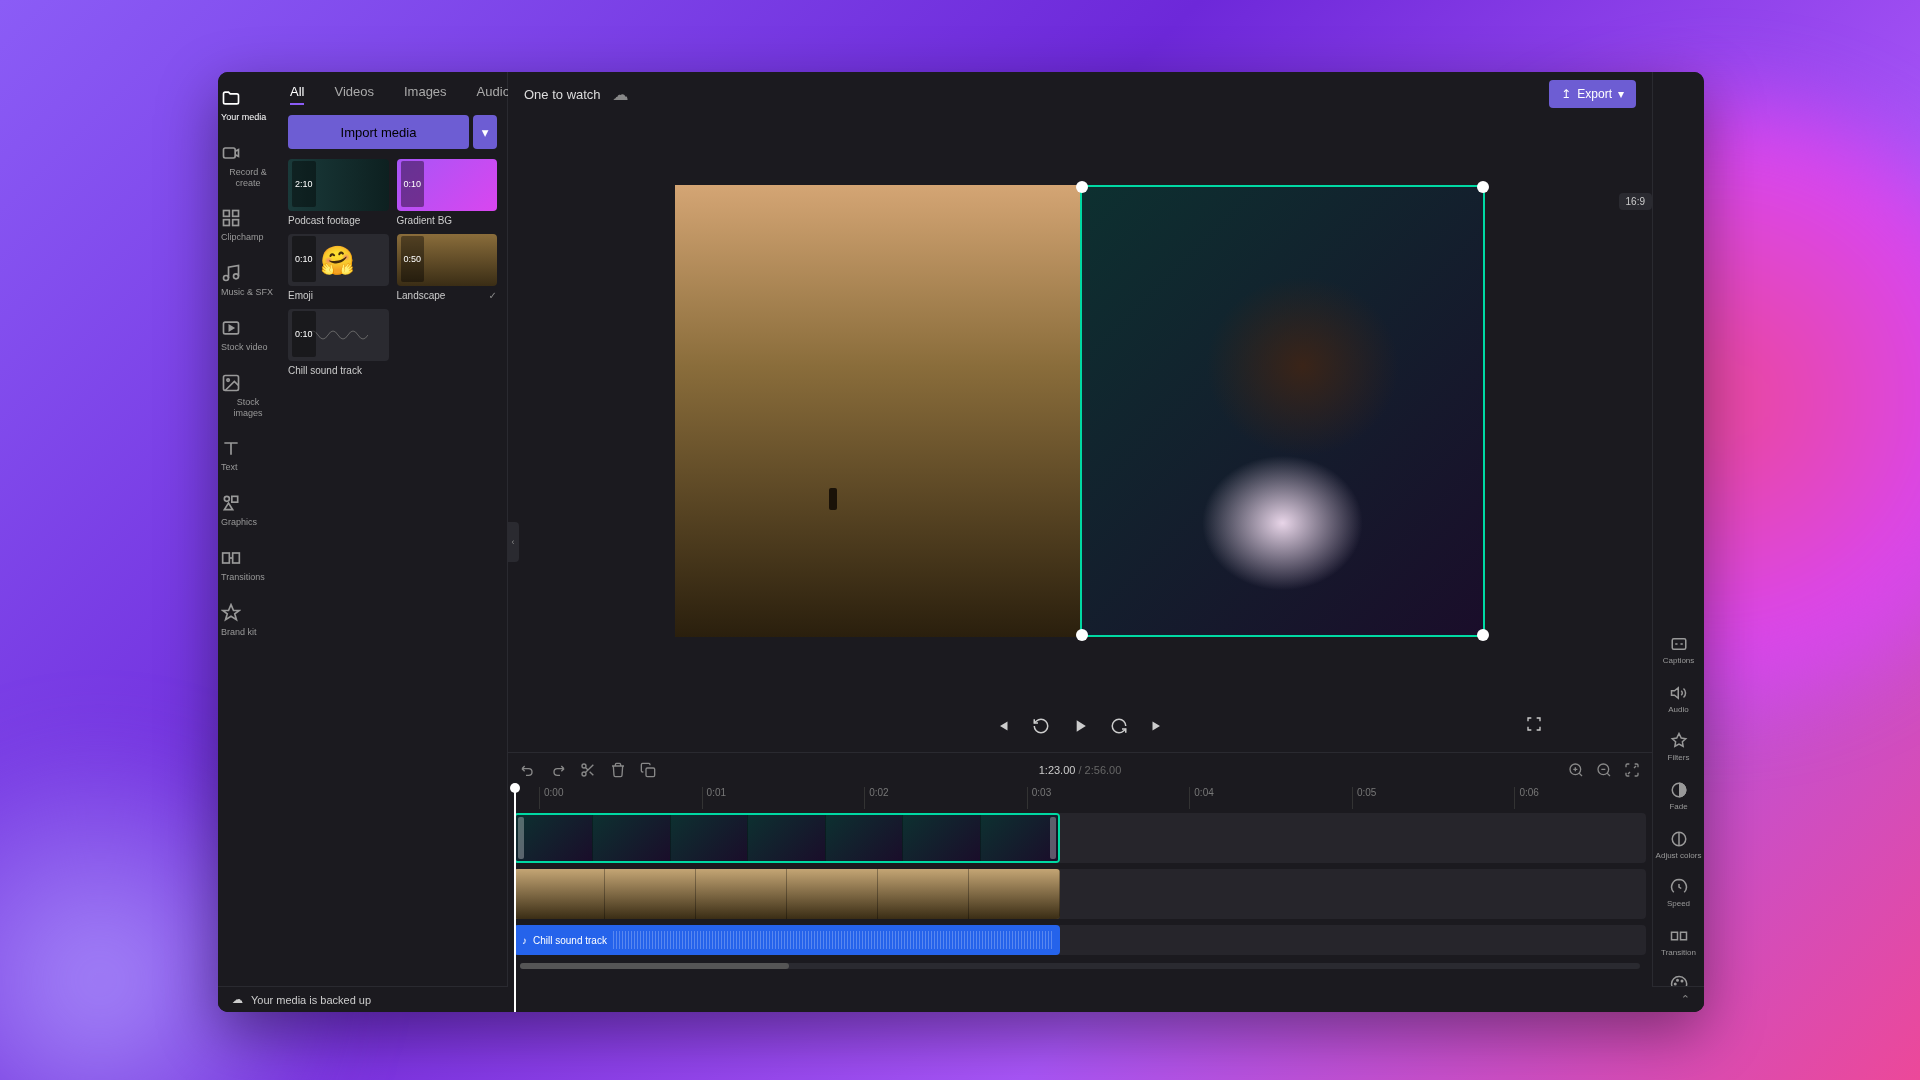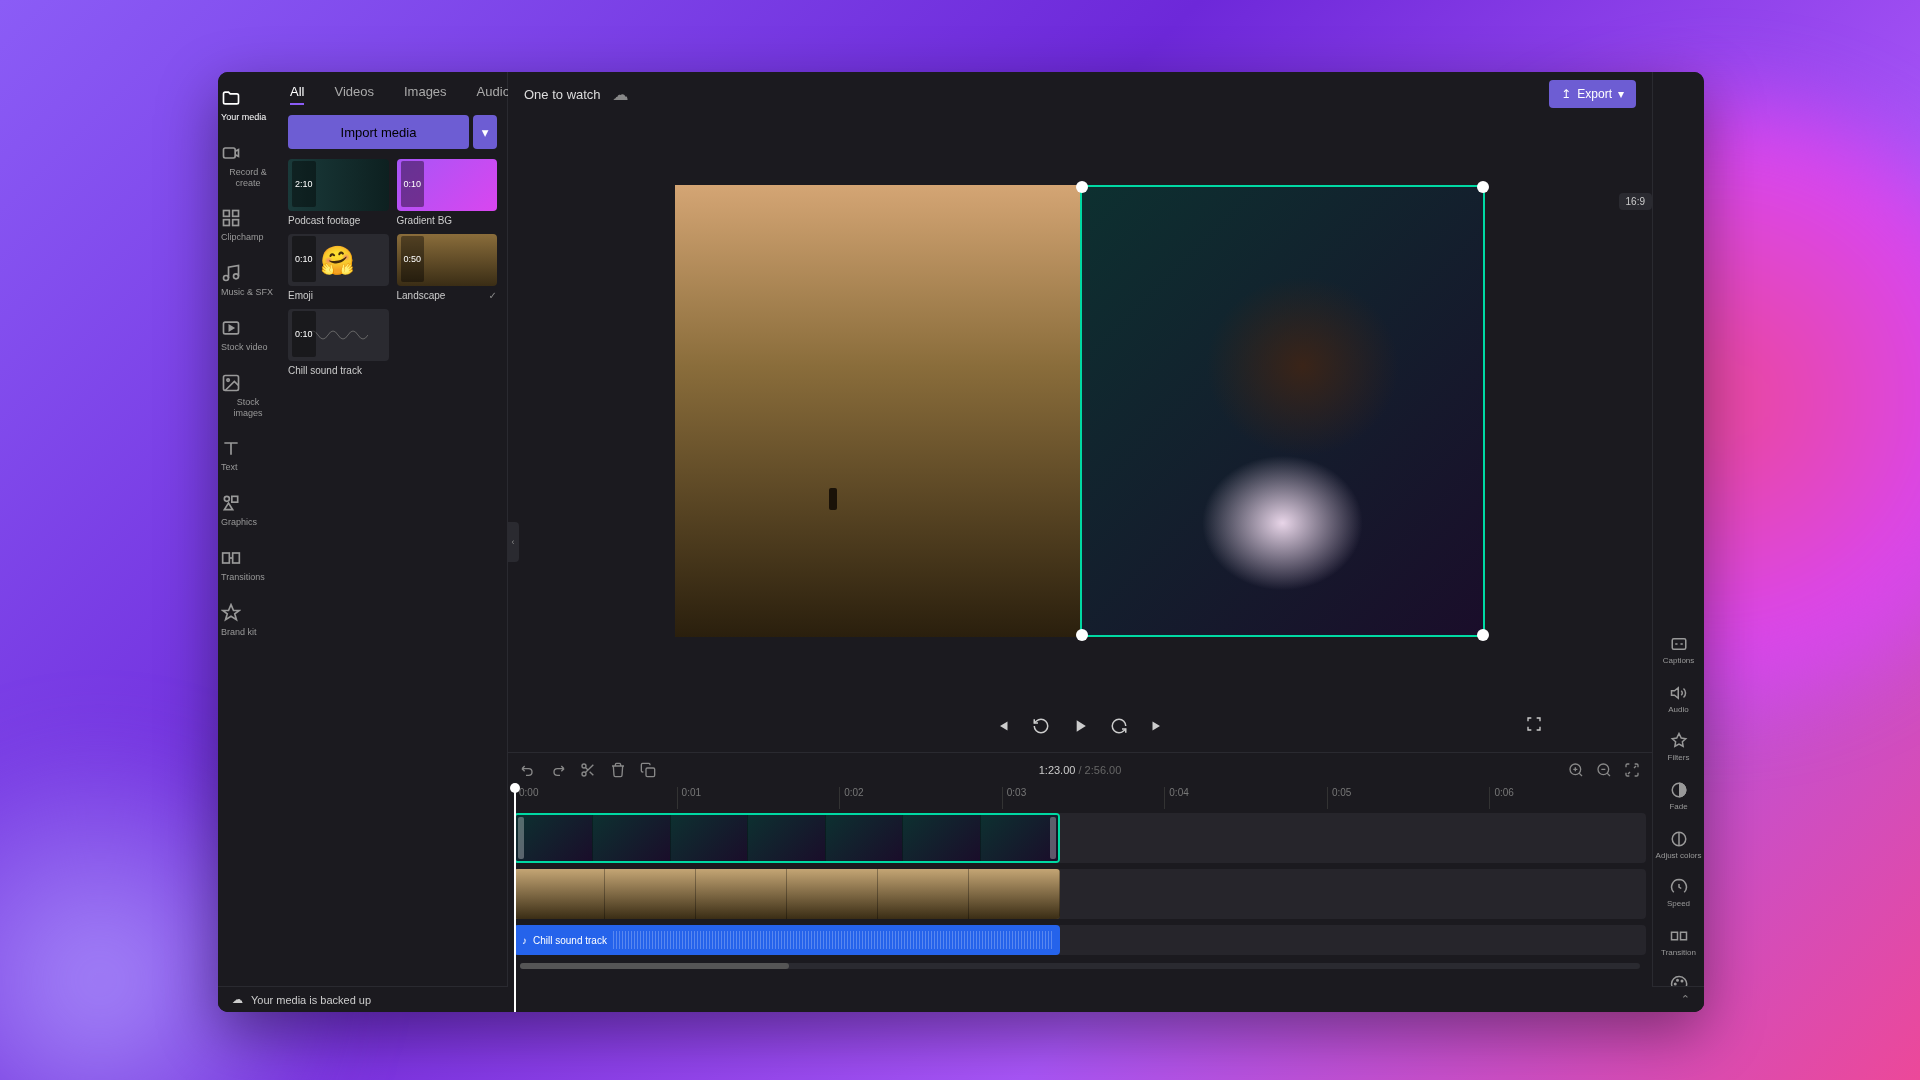--- a/index.html
+++ b/index.html
@@ -56,21 +56,21 @@
 .right-rail { width: 52px; background: #1b1a1f; display: flex; flex-direction: column; align-items: center; padding-top: 6px; gap: 6px; border-left: 1px solid #2a2a30; justify-content: flex-end; }
 .rail-item { width: 46px; display: flex; flex-direction: column; align-items: center; padding: 6px 0; color: #999; font-size: 8px; cursor: pointer; text-align:center; line-height:1.2;}
 .rail-item svg { width: 18px; height: 18px; margin-bottom: 3px; }
 .timeline-section { height: 260px; background: #1b1a1f; border-top: 1px solid #2a2a30; display: flex; flex-direction: column; }
 .timeline-tools { height: 34px; display: flex; align-items: center; padding: 0 12px; gap: 14px; position:relative; }
 .tl-btn { color: #888; cursor: pointer; display:flex;}
 .tl-time { position:absolute; left:50%; transform:translateX(-50%); color: #ccc; font-size: 11px; }
 .tl-time .dim { color: #666; }
 .tl-right { margin-left:auto; display:flex; gap:12px; }
 .timeline-ruler { height: 22px; display: flex; color: #777; font-size: 10px; position: relative; padding-left: 6px; }
-.ruler-mark { flex: 1; border-left: 1px solid #333; padding-left: 4px; }
+.ruler-mark { flex: 1; border-left: 1px solid #333; padding-left: 4px; margin-left: 25px; }
 .timeline-tracks { flex: 1; padding: 4px 6px; display: flex; flex-direction: column; gap: 6px; position: relative; }
 .playhead { position: absolute; left: 6px; top: -22px; bottom: 0; width: 2px; background: #fff; z-index: 5; }
 .playhead::before { content:''; position:absolute; top:-4px; left:-4px; width:10px; height:10px; background:#fff; border-radius:50%; }
 .track { height: 50px; background: #26252b; border-radius: 4px; position: relative; }
 .clip { position: absolute; left: 0; top: 0; height: 100%; border-radius: 4px; overflow: hidden; }
 .clip-video1 { width: 546px; border: 2px solid #00d9a3; background: repeating-linear-gradient(90deg, #0d3030 0, #0d3030 30px, #1a4040 30px, #1a4040 60px); display:flex;}
 .clip-video1 .frame { flex:1; background: linear-gradient(135deg, #0d3030, #1a0d2a); border-right:1px solid rgba(0,0,0,0.3);}
 .clip-video2 { width: 546px; background: repeating-linear-gradient(90deg, #8a6d3b 0, #8a6d3b 40px, #6a5030 40px, #6a5030 80px); display:flex;}
 .clip-video2 .frame { flex:1; background: linear-gradient(180deg, #c4a574, #3a2d15); border-right:1px solid rgba(0,0,0,0.3);}
 .clip-audio { width: 546px; background: #2563eb; display: flex; align-items: center; padding: 0 8px; gap: 6px; color: #fff; font-size: 10px; }

